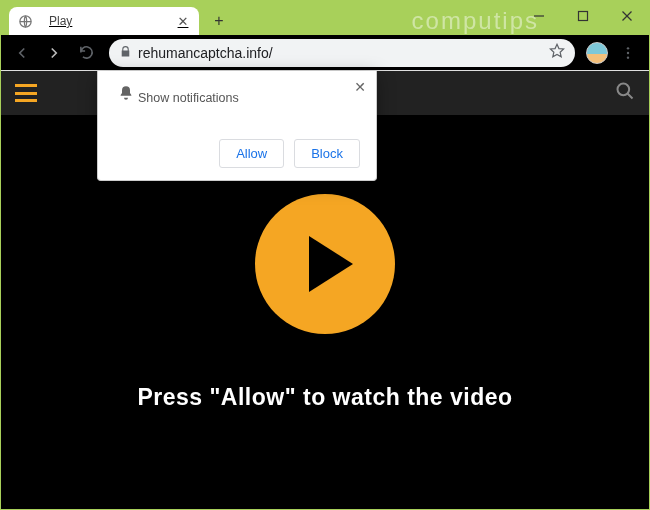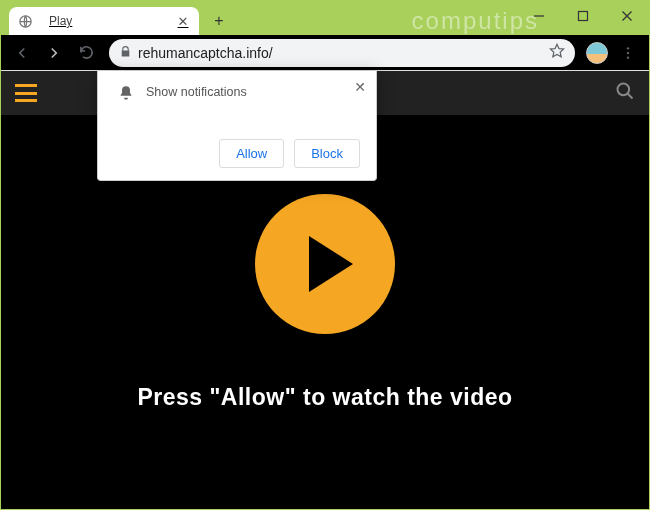--- a/index.html
+++ b/index.html
@@ -39,21 +39,21 @@
     .search-btn { color: #888; cursor: pointer; }
     
     .content-area { position: relative; height: calc(100% - 44px); display: flex; flex-direction: column; align-items: center; justify-content: center; gap: 50px; }
     .play-circle { width: 140px; height: 140px; border-radius: 50%; background: #f5a623; display: flex; align-items: center; justify-content: center; cursor: pointer; margin-top: -20px; }
     .play-triangle { width: 0; height: 0; border-left: 44px solid #000; border-top: 28px solid transparent; border-bottom: 28px solid transparent; margin-left: 12px; }
     .instruction { color: #fff; font-size: 23px; font-weight: 600; letter-spacing: 0.5px; }
     
     .permission-popup { position: absolute; top: 0; left: 96px; width: 280px; background: #fff; border: 1px solid #ccc; border-top: none; border-radius: 0 0 4px 4px; box-shadow: 0 4px 18px rgba(0,0,0,0.35); padding: 14px 16px 12px; z-index: 50; }
     .popup-close { position: absolute; top: 8px; right: 10px; color: #666; cursor: pointer; font-size: 14px; }
     .popup-title { font-size: 13px; color: #333; margin-bottom: 10px; }
-    .popup-row { display: flex; align-items: flex-start; gap: 12px; margin-bottom: 16px; padding-left: 4px; }
+    .popup-row { display: flex; align-items: flex-end; gap: 4px; margin-bottom: 16px; padding-left: 4px; }
     .bell-icon { color: #646464; }
     .popup-row-text { font-size: 12.5px; color: #555; }
     .popup-actions { display: flex; justify-content: flex-end; gap: 10px; }
     .popup-btn { border: 1px solid #dadce0; background: #fff; color: #1a73e8; font-size: 13px; padding: 6px 16px; border-radius: 3px; cursor: pointer; font-weight: 500; margin-top: 18px; }
   </style>
 </head>
 <body>
 
 <div class="window-frame">
 

